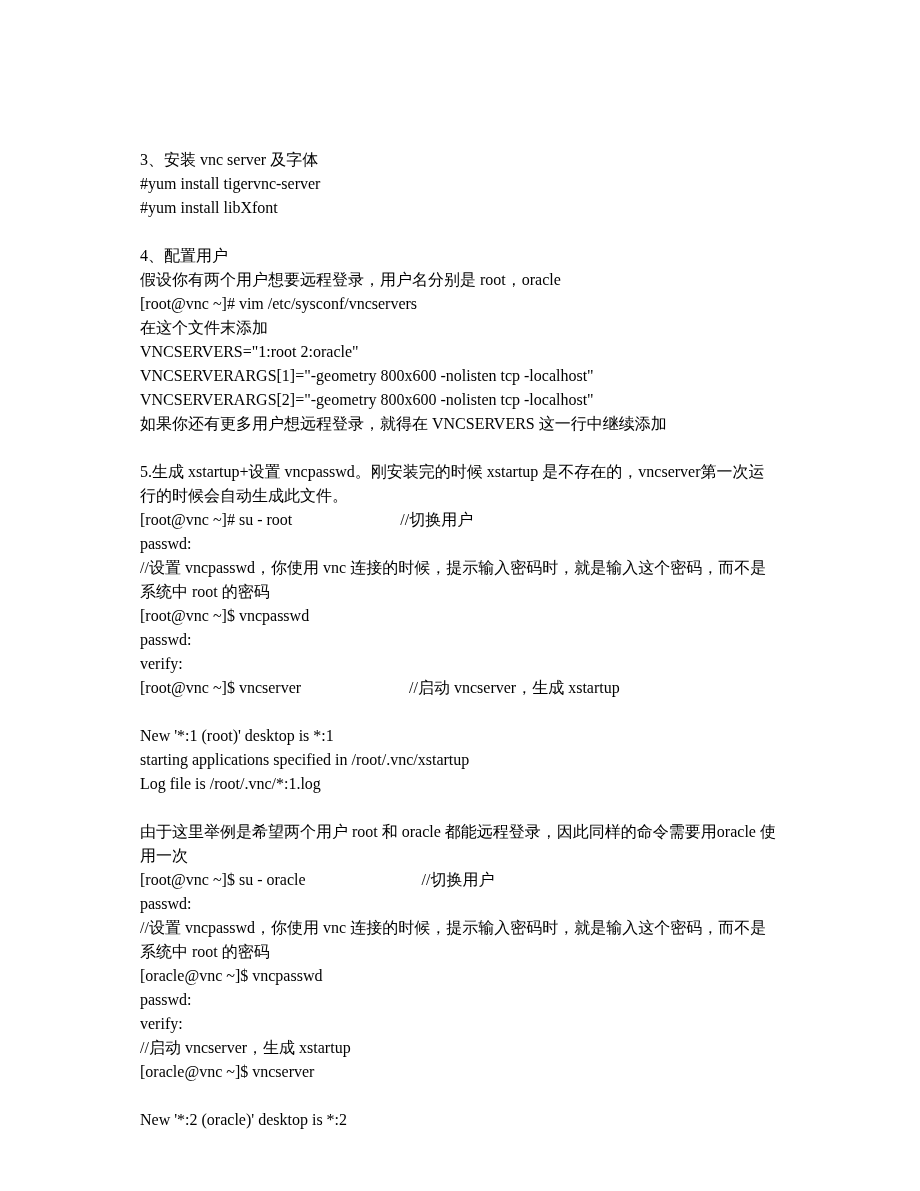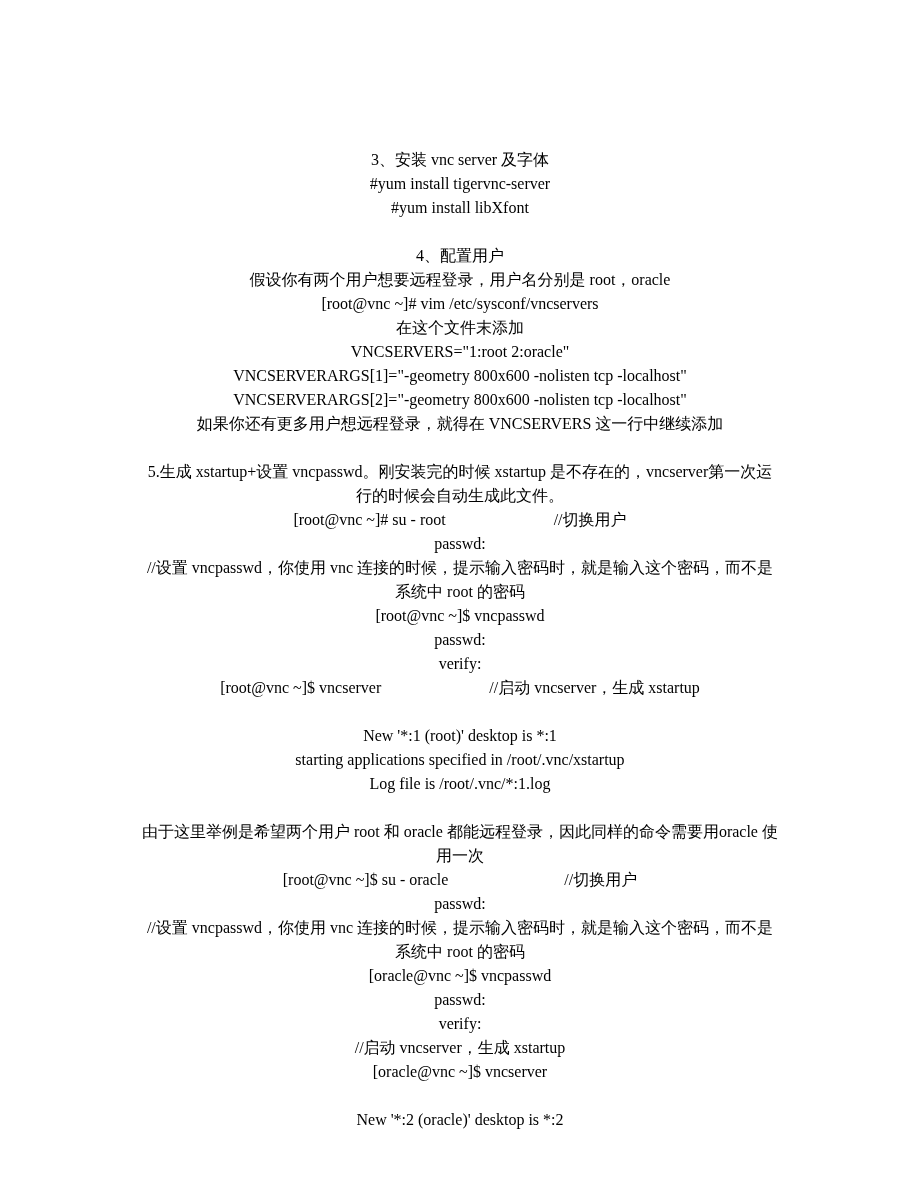--- a/index.html
+++ b/index.html
@@ -1,19 +1,18 @@
 <!DOCTYPE html>
 <html><head>
   <meta charset="utf-8">
   <style>
     * {
       margin: 0;
       padding: 0;
       box-sizing: border-box;
-      text-align: center;
     }
     body {
       width: 920px;
       height: 1191px;
       background: #ffffff;
       font-family: "Times New Roman", "SimSun", serif;
       font-size: 16px;
       line-height: 1.5;
       color: #000000;
       padding: 148px 140px 0 140px;

